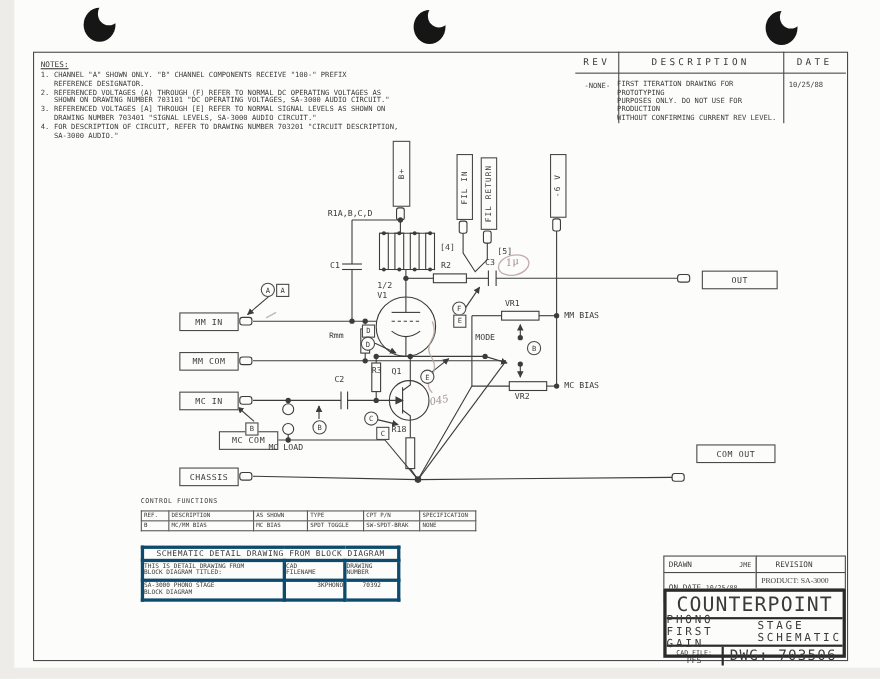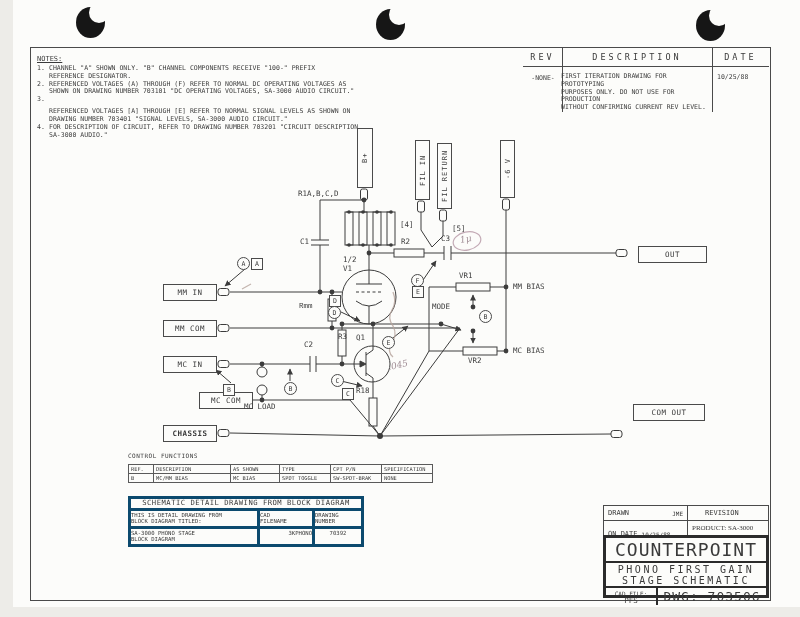--- a/index.html
+++ b/index.html
@@ -30,21 +30,21 @@
   .cf-table td{border:1px solid #5a5a5a;padding:0 2px;white-space:nowrap;height:8px;}
   .dt-table{position:absolute;border-collapse:collapse;font-size:5.6px;line-height:6.6px;}
   .dt-table td{border:3px solid #0c4a6e;padding:1px 0;vertical-align:top;white-space:pre-line;}
   .dt-title{font-size:7.2px;letter-spacing:0.5px;text-align:center;}
   
   .tb-cell{position:absolute;border:1px solid #4a4a4a;box-sizing:border-box;display:flex;align-items:center;
            font-size:7px;background:#fcfcfa;}
   .tb-main{position:absolute;border:3px solid #2b2b2b;box-sizing:border-box;background:#fcfcfa;}
   .tb-company{height:23px;border-bottom:2px solid #2b2b2b;display:flex;align-items:center;justify-content:center;
               font-size:18px;letter-spacing:1px;color:#3a3a3a;}
-  .tb-title{height:23px;border-bottom:2px solid #2b2b2b;display:flex;flex-direction:column;align-items:center;
+  .tb-title{height:23px;border-bottom:2px solid #2b2b2b;display:flex;flex-direction:row;align-items:center;
             justify-content:center;font-size:10px;line-height:11px;letter-spacing:2.5px;}
   .tb-bot{display:flex;height:17px;}
   .tb-cad{width:50px;border-right:2px solid #2b2b2b;display:flex;flex-direction:column;align-items:center;
           justify-content:center;font-size:6px;line-height:7px;}
   .tb-dwg{flex:1;display:flex;align-items:center;justify-content:center;font-size:13px;letter-spacing:1px;}
   svg{position:absolute;left:0;top:0;}
 </style>
 </head>
 <body>
 
@@ -204,21 +204,21 @@
       <div class="lbl" style="position:static;">CHANNEL "A" SHOWN ONLY. "B" CHANNEL COMPONENTS RECEIVE "100-" PREFIX
 REFERENCE DESIGNATOR.</div>
     </div>
     <div style="display:flex;">
       <div class="lbl" style="position:static;width:12px;flex:none;">2.</div>
       <div class="lbl" style="position:static;">REFERENCED VOLTAGES (A) THROUGH (F) REFER TO NORMAL DC OPERATING VOLTAGES AS
 SHOWN ON DRAWING NUMBER 703101 "DC OPERATING VOLTAGES, SA-3000 AUDIO CIRCUIT."</div>
     </div>
     <div style="display:flex;">
       <div class="lbl" style="position:static;width:12px;flex:none;">3.</div>
-      <div class="lbl" style="position:static;margin-top:12px;">REFERENCED VOLTAGES [A] THROUGH [E] REFER TO NORMAL SIGNAL LEVELS AS SHOWN ON
+      <div class="lbl" style="position:static;">REFERENCED VOLTAGES [A] THROUGH [E] REFER TO NORMAL SIGNAL LEVELS AS SHOWN ON
 DRAWING NUMBER 703401 "SIGNAL LEVELS, SA-3000 AUDIO CIRCUIT."</div>
     </div>
     <div style="display:flex;">
       <div class="lbl" style="position:static;width:12px;flex:none;">4.</div>
       <div class="lbl" style="position:static;">FOR DESCRIPTION OF CIRCUIT, REFER TO DRAWING NUMBER 703201 "CIRCUIT DESCRIPTION,
 SA-3000 AUDIO."</div>
     </div>
   </div>
 
   <div class="rev-col" style="left:523px;width:39px;"></div>
@@ -229,21 +229,21 @@
   <div class="lbl" style="left:525px;top:75px;width:36px;text-align:center;">-NONE-</div>
   <div class="lbl" style="left:541px;top:73px;width:145px;margin-left:20px;">FIRST ITERATION DRAWING FOR PROTOTYPING
 PURPOSES ONLY. DO NOT USE FOR PRODUCTION
 WITHOUT CONFIRMING CURRENT REV LEVEL.</div>
   <div class="lbl" style="left:717px;top:74px;">10/25/88</div>
 
   <div class="cbox" style="left:163px;top:284px;width:52px;height:15px;">MM IN</div>
   <div class="cbox" style="left:163px;top:320px;width:52px;height:15px;">MM COM</div>
   <div class="cbox" style="left:163px;top:356px;width:52px;height:15px;">MC IN</div>
   <div class="cbox" style="left:163px;top:392px;width:52px;height:15px;margin-left:36px;">MC COM</div>
-  <div class="cbox" style="left:163px;top:425px;width:52px;height:15px;font-weight:bold;">CHASSIS</div>
+  <div class="cbox" style="left:163px;top:425px;width:52px;height:15px;">CHASSIS</div>
   <div class="cbox" style="left:638px;top:246px;width:67px;height:15px;">OUT</div>
   <div class="cbox" style="left:633px;top:404px;width:70px;height:15px;">COM OUT</div>
   <div class="vbox" style="left:357px;top:128px;width:14px;height:58px;">B+</div>
   <div class="vbox" style="left:415px;top:140px;width:13px;height:58px;">FIL IN</div>
   <div class="vbox" style="left:437px;top:143px;width:13px;height:64px;">FIL RETURN</div>
   <div class="vbox" style="left:500px;top:140px;width:13px;height:56px;">-6 V</div>
 
   <div class="clbl" style="left:298px;top:190px;">R1A,B,C,D</div>
   <div class="clbl" style="left:300px;top:238px;">C1</div>
   <div class="clbl" style="left:401px;top:238px;">R2</div>

